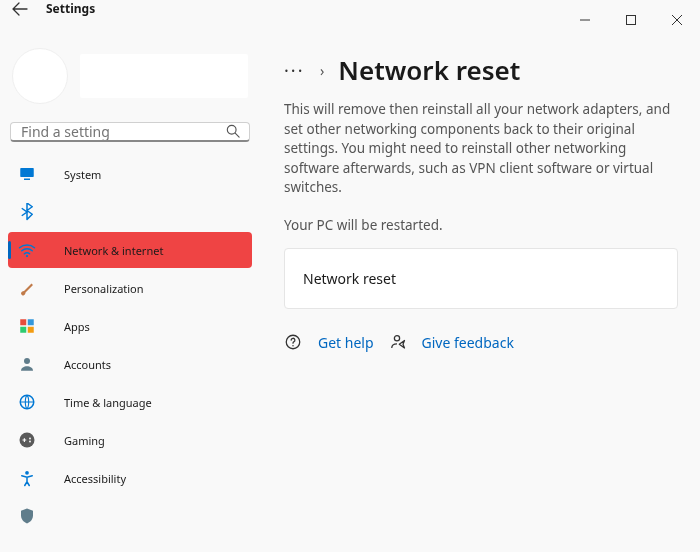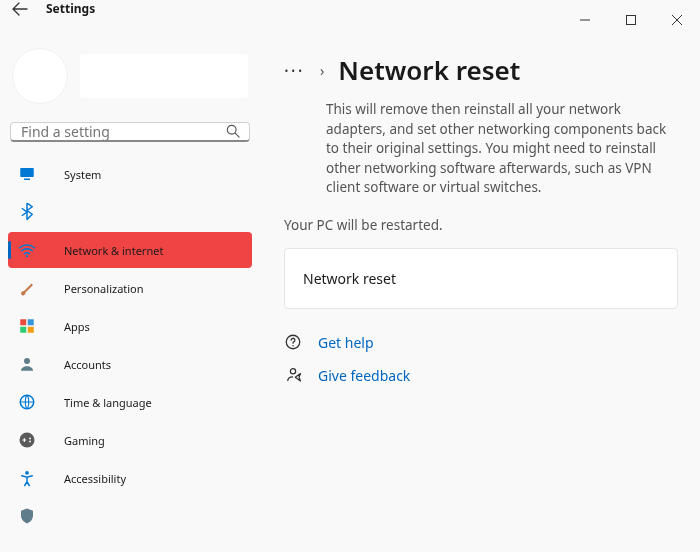--- a/index.html
+++ b/index.html
@@ -21,27 +21,27 @@
   .nav { display: flex; flex-direction: column; gap: 2px; }
   .nav-item { display: flex; align-items: center; gap: 28px; height: 36px; padding: 0 10px; border-radius: 4px; font-size: 11px; cursor: pointer; position: relative; }
   .nav-item.active { background: #ef4444; }
   .nav-item.active::before { content: ""; position: absolute; left: 0; top: 9px; bottom: 9px; width: 3px; background: #0067c0; border-radius: 2px; }
   .nav-icon { width: 18px; height: 18px; display: flex; align-items: center; justify-content: center; font-size: 16px; }
   .content { flex: 1; padding: 12px 22px 0 24px; overflow-y: auto; }
   .breadcrumb { display: flex; align-items: center; gap: 14px; margin-bottom: 12px; }
   .bc-dots { width: 22px; font-size: 18px; letter-spacing: 2px; color: #333; cursor: pointer; }
   .bc-chevron { font-size: 14px; color: #555; }
   .page-title { font-size: 26px; font-weight: 600; }
-  .desc { font-size: 13.5px; color: #555; line-height: 1.45; margin-bottom: 18px; margin-left: 42px; }
+  .desc { font-size: 13.5px; color: #555; line-height: 1.45; margin-bottom: 18px; }
   .warn { font-size: 13.5px; color: #555; margin-bottom: 14px; }
   .card { background: #fff; border: 1px solid #e5e5e5; border-radius: 4px; padding: 20px 18px; display: flex; align-items: center; justify-content: space-between; margin-bottom: 24px; }
   .card-label { font-size: 14px; }
   .reset-btn { height: 34px; padding: 0 24px; background: #fff; border: 1px solid #ccc; border-radius: 4px; font-size: 13.5px; cursor: pointer; }
   .highlight { border: 3px solid #c0392b; padding: 4px; border-radius: 2px; }
-  .links { display: flex; flex-direction: column; gap: 14px; margin-top: 6px; }
+  .links { display: flex; flex-direction: row; gap: 14px; margin-top: 6px; }
   .link-row { display: flex; align-items: center; gap: 16px; font-size: 14px; color: #0067c0; cursor: pointer; }
   .link-icon { width: 18px; height: 18px; display: flex; align-items: center; justify-content: center; color: #333; }
   svg { display: block; }
 </style>
 </head>
 <body>
 
 <div class="titlebar">
   <div class="titlebar-left">
     <span class="back-arrow">

